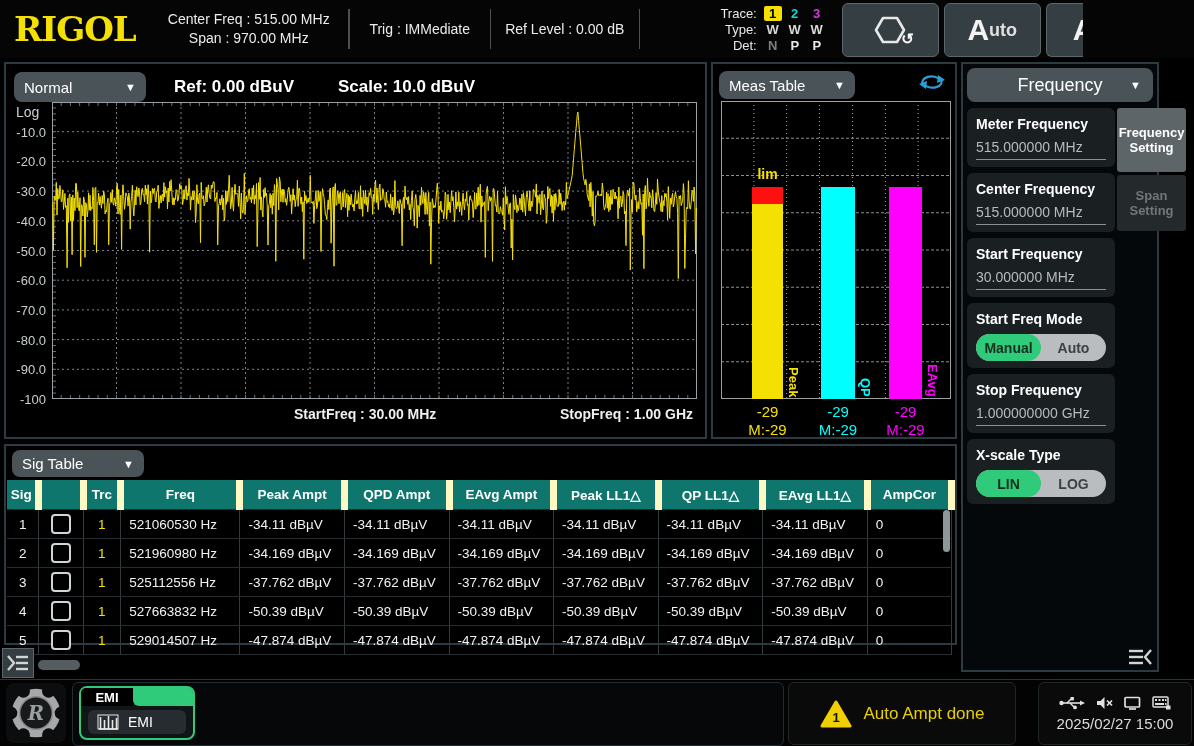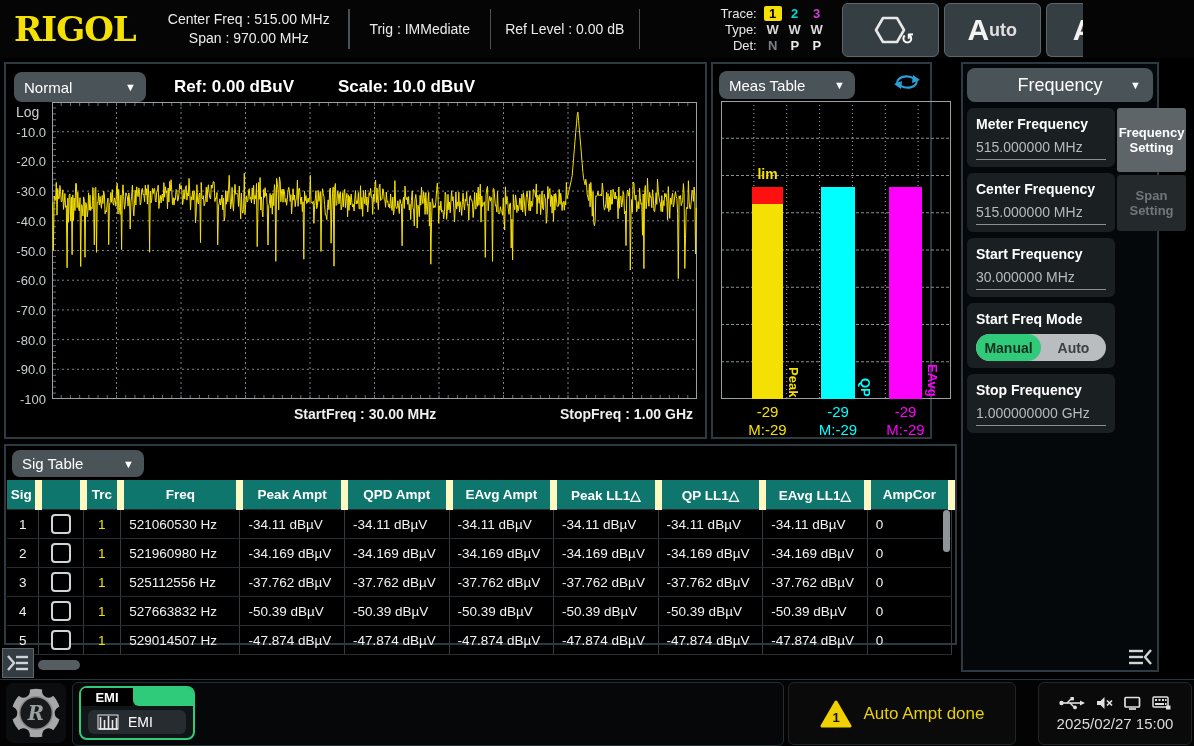--- a/index.html
+++ b/index.html
@@ -36,21 +36,21 @@
   #spec-mode{left:8px;top:8px;width:112px;height:30px;}
   .spec-hdr{position:absolute;top:13px;font-size:17px;font-weight:bold;color:#fff;}
   #spec-ref{left:168px;} #spec-scale{left:332px;}
   #log-label{position:absolute;left:10px;top:40px;font-size:14px;color:#c9ced1;}
   #y-axis{position:absolute;left:0;top:38px;width:42px;height:297px;}
   .ytick{position:absolute;right:2px;transform:translateY(-50%);font-size:13px;color:#c9ced1;}
   #plot{position:absolute;left:46px;top:38px;width:645px;height:297px;}
   .xlabels{position:absolute;top:342px;width:100%;font-size:14px;font-weight:bold;color:#efefef;}
   #start-freq{position:absolute;left:288px;} #stop-freq{position:absolute;right:12px;}
   
-  #meas-panel{left:711px;top:62px;width:221px;height:377px;}
+  #meas-panel{left:711px;top:62px;width:246px;height:377px;}
   #meas-dd{left:6px;top:7px;width:116px;height:28px;}
   #refresh-icon{position:absolute;right:8px;top:8px;}
   #meas-chart{position:absolute;left:8px;top:37px;width:230px;height:298px;}
   .bar{position:absolute;bottom:0;}
   .bar .limcap{position:absolute;left:0;top:0;width:100%;height:17px;background:#ff1010;}
   .bar-name{position:absolute;bottom:2px;writing-mode:vertical-rl;font-size:13px;font-weight:bold;}
   #lim-label{position:absolute;font-size:14px;font-weight:bold;color:#f5e003;}
   .mval{position:absolute;width:76px;text-align:center;font-size:15px;}
   
   #sidebar{left:961px;top:62px;width:198px;height:610px;background:#04080a;}
@@ -468,20 +468,27 @@
           <div class="clabel">Start Freq Mode</div>
           <div class="toggle">
             <div class="topt on">Manual</div>
             <div class="topt">Auto</div>
           </div>
         </div>
         <div class="card">
           <div class="clabel">Stop Frequency</div>
           <div class="cvalue">1.000000000 GHz</div>
         </div>
+        <div class="card">
+          <div class="clabel">X-scale Type</div>
+          <div class="toggle">
+            <div class="topt on">LIN</div>
+            <div class="topt">LOG</div>
+          </div>
+        </div>
       </div>
     <div id="sb-tabs">
         <div class="sbtab on">Frequency Setting</div>
         <div class="sbtab off">Span Setting</div>
       </div>
   </div>
   <svg id="collapse-icon" width="26" height="22" viewBox="0 0 26 22">
     <line x1="2" y1="5" x2="16" y2="5" stroke="#cfd4d6" stroke-width="2.4"></line>
     <line x1="2" y1="11" x2="16" y2="11" stroke="#cfd4d6" stroke-width="2.4"></line>
     <line x1="2" y1="17" x2="16" y2="17" stroke="#cfd4d6" stroke-width="2.4"></line>

